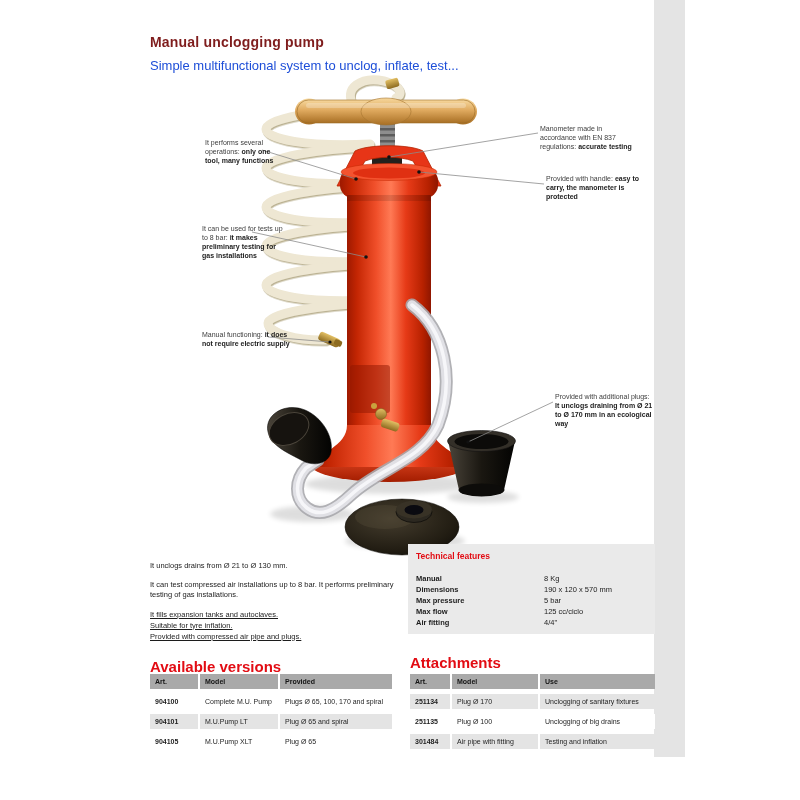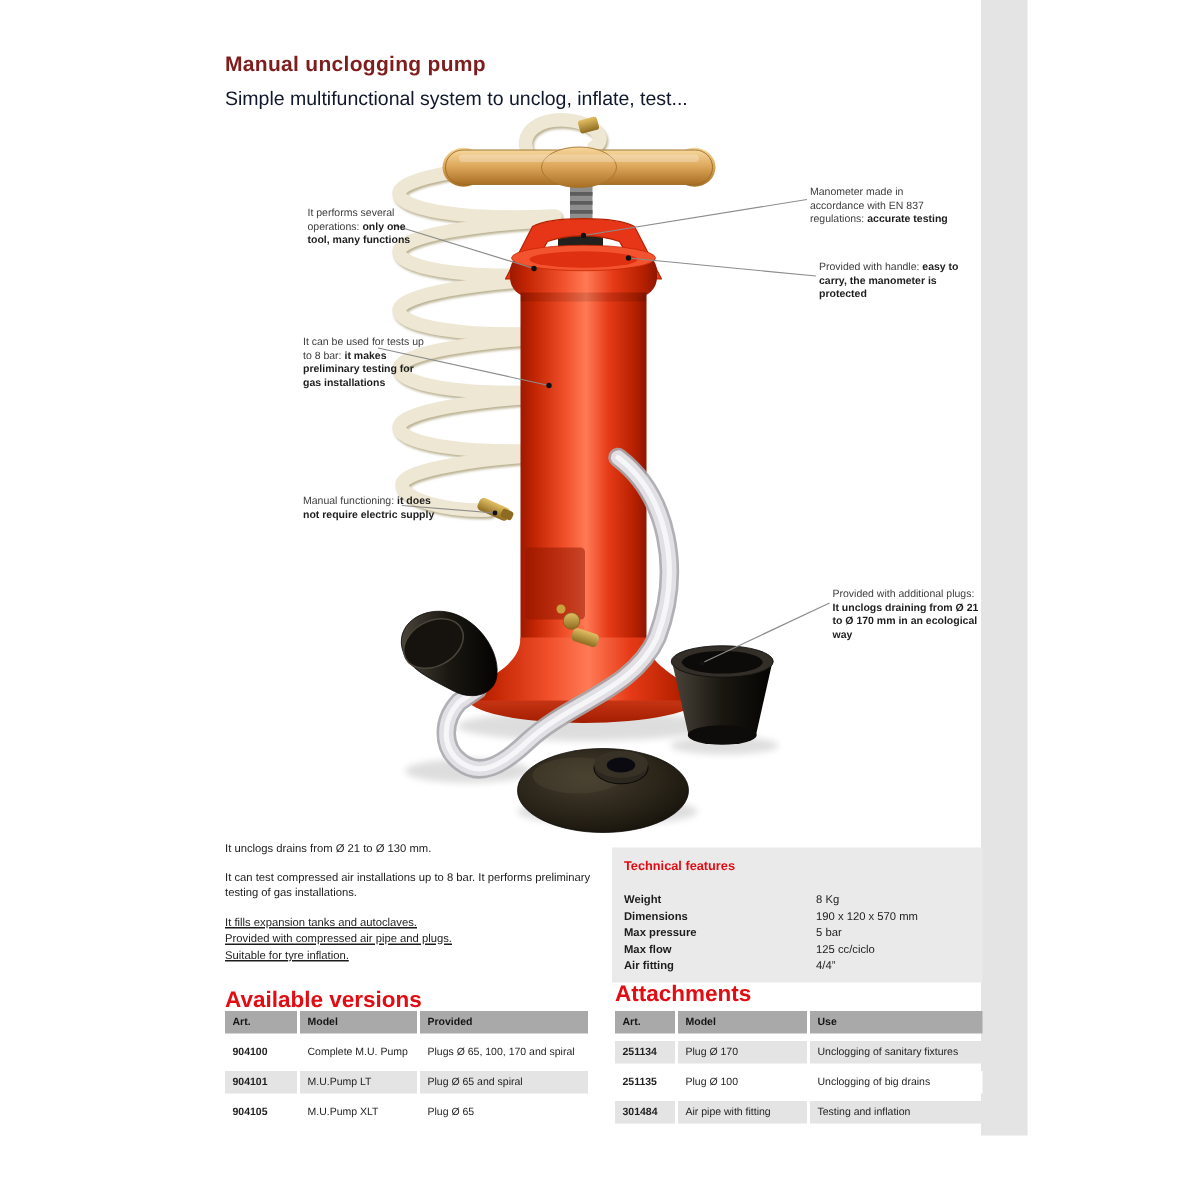--- a/index.html
+++ b/index.html
@@ -2,39 +2,39 @@
 <html><head>
 <meta charset="utf-8">
 <style>
   * { margin:0; padding:0; box-sizing:border-box; }
   html,body { width:800px; height:800px; background:#fff; font-family:"Liberation Sans", sans-serif; }
   .page { position:relative; width:800px; height:800px; background:#fff; overflow:hidden; }
 
   .gray-band { position:absolute; left:654px; top:0; width:31px; height:757px; background:#e4e4e4; }
 
   .title { position:absolute; left:150px; top:34px; font-size:14px; font-weight:bold; color:#7f1d1d; letter-spacing:.2px; }
-  .subtitle { position:absolute; left:150px; top:58px; font-size:13px; color:#0f172a; }
+  .subtitle { position:absolute; left:150px; top:58px; font-size:13px; color:#1d4ed8; }
 
   .illustration, .leaders { position:absolute; left:0; top:0; width:800px; height:800px; pointer-events:none; }
 
   .callout { position:absolute; font-size:7px; line-height:9px; color:#3c3c3c; }
   .callout b { color:#1d1d1d; }
   .co-operations { left:205px; top:138px; width:74px; }
   .co-tests      { left:202px; top:224px; width:84px; }
   .co-manual     { left:202px; top:330px; width:96px; }
   .co-manometer  { left:540px; top:124px; width:92px; }
   .co-handle     { left:546px; top:174px; width:106px; }
   .co-plugs      { left:555px; top:392px; width:100px; }
   .co-plugs b { display:block; }
 
   .description { position:absolute; left:150px; top:561px; width:262px; font-size:7.5px; line-height:10.5px; color:#1c1c1c; }
   .description p { margin-bottom:8px; }
   .description .tight { margin-bottom:0; line-height:11px;text-decoration:underline; }
 
-  .techbox { position:absolute; left:408px; top:565px; width:247px; height:90px; background:#eaeaea; padding:7px 8px; }
+  .techbox { position:absolute; left:408px; top:544px; width:247px; height:90px; background:#eaeaea; padding:7px 8px; }
   .techbox h3 { font-size:8.5px; font-weight:bold; color:#e20c13; margin-bottom:12px; }
   .techrow { display:flex; font-size:7.5px; line-height:11px; color:#1c1c1c; }
   .techrow .lbl { width:128px; font-weight:bold; }
 
   .sec-head { position:absolute; font-size:15px; font-weight:bold; color:#e20c13; }
   .sh-versions { left:150px; top:658px; }
   .sh-attach   { left:410px; top:654px; }
 
   .tbl { position:absolute; top:674px; }
   .tbl-versions { left:150px; width:242px; }
@@ -222,28 +222,28 @@
   <div class="callout co-tests"><span>It can be used for tests up to 8 bar: </span><b>it makes preliminary testing for gas installations</b></div>
   <div class="callout co-manual"><span>Manual functioning: </span><b>it does not require electric supply</b></div>
   <div class="callout co-manometer"><span>Manometer made in accordance with EN 837 regulations: </span><b>accurate testing</b></div>
   <div class="callout co-handle"><span>Provided with handle: </span><b>easy to carry, the manometer is protected</b></div>
   <div class="callout co-plugs"><span>Provided with additional plugs:</span><b>It unclogs draining from Ø 21 to Ø 170 mm in an ecological way</b></div>
 
   <div class="description">
     <p>It unclogs drains from Ø 21 to Ø 130 mm.</p>
     <p>It can test compressed air installations up to 8 bar. It performs preliminary testing of gas installations.</p>
     <p class="tight">It fills expansion tanks and autoclaves.</p>
+    <p class="tight">Suitable for tyre inflation.</p>
     <p class="tight">Provided with compressed air pipe and plugs.</p>
-    <p class="tight">Suitable for tyre inflation.</p>
   </div>
 
   <div class="techbox">
     <h3>Technical features</h3>
     <div class="techrow">
-        <span class="lbl">Weight</span>
+        <span class="lbl">Manual</span>
         <span>8 Kg</span>
       </div>
     <div class="techrow">
         <span class="lbl">Dimensions</span>
         <span>190 x 120 x 570 mm</span>
       </div>
     <div class="techrow">
         <span class="lbl">Max pressure</span>
         <span>5 bar</span>
       </div>

